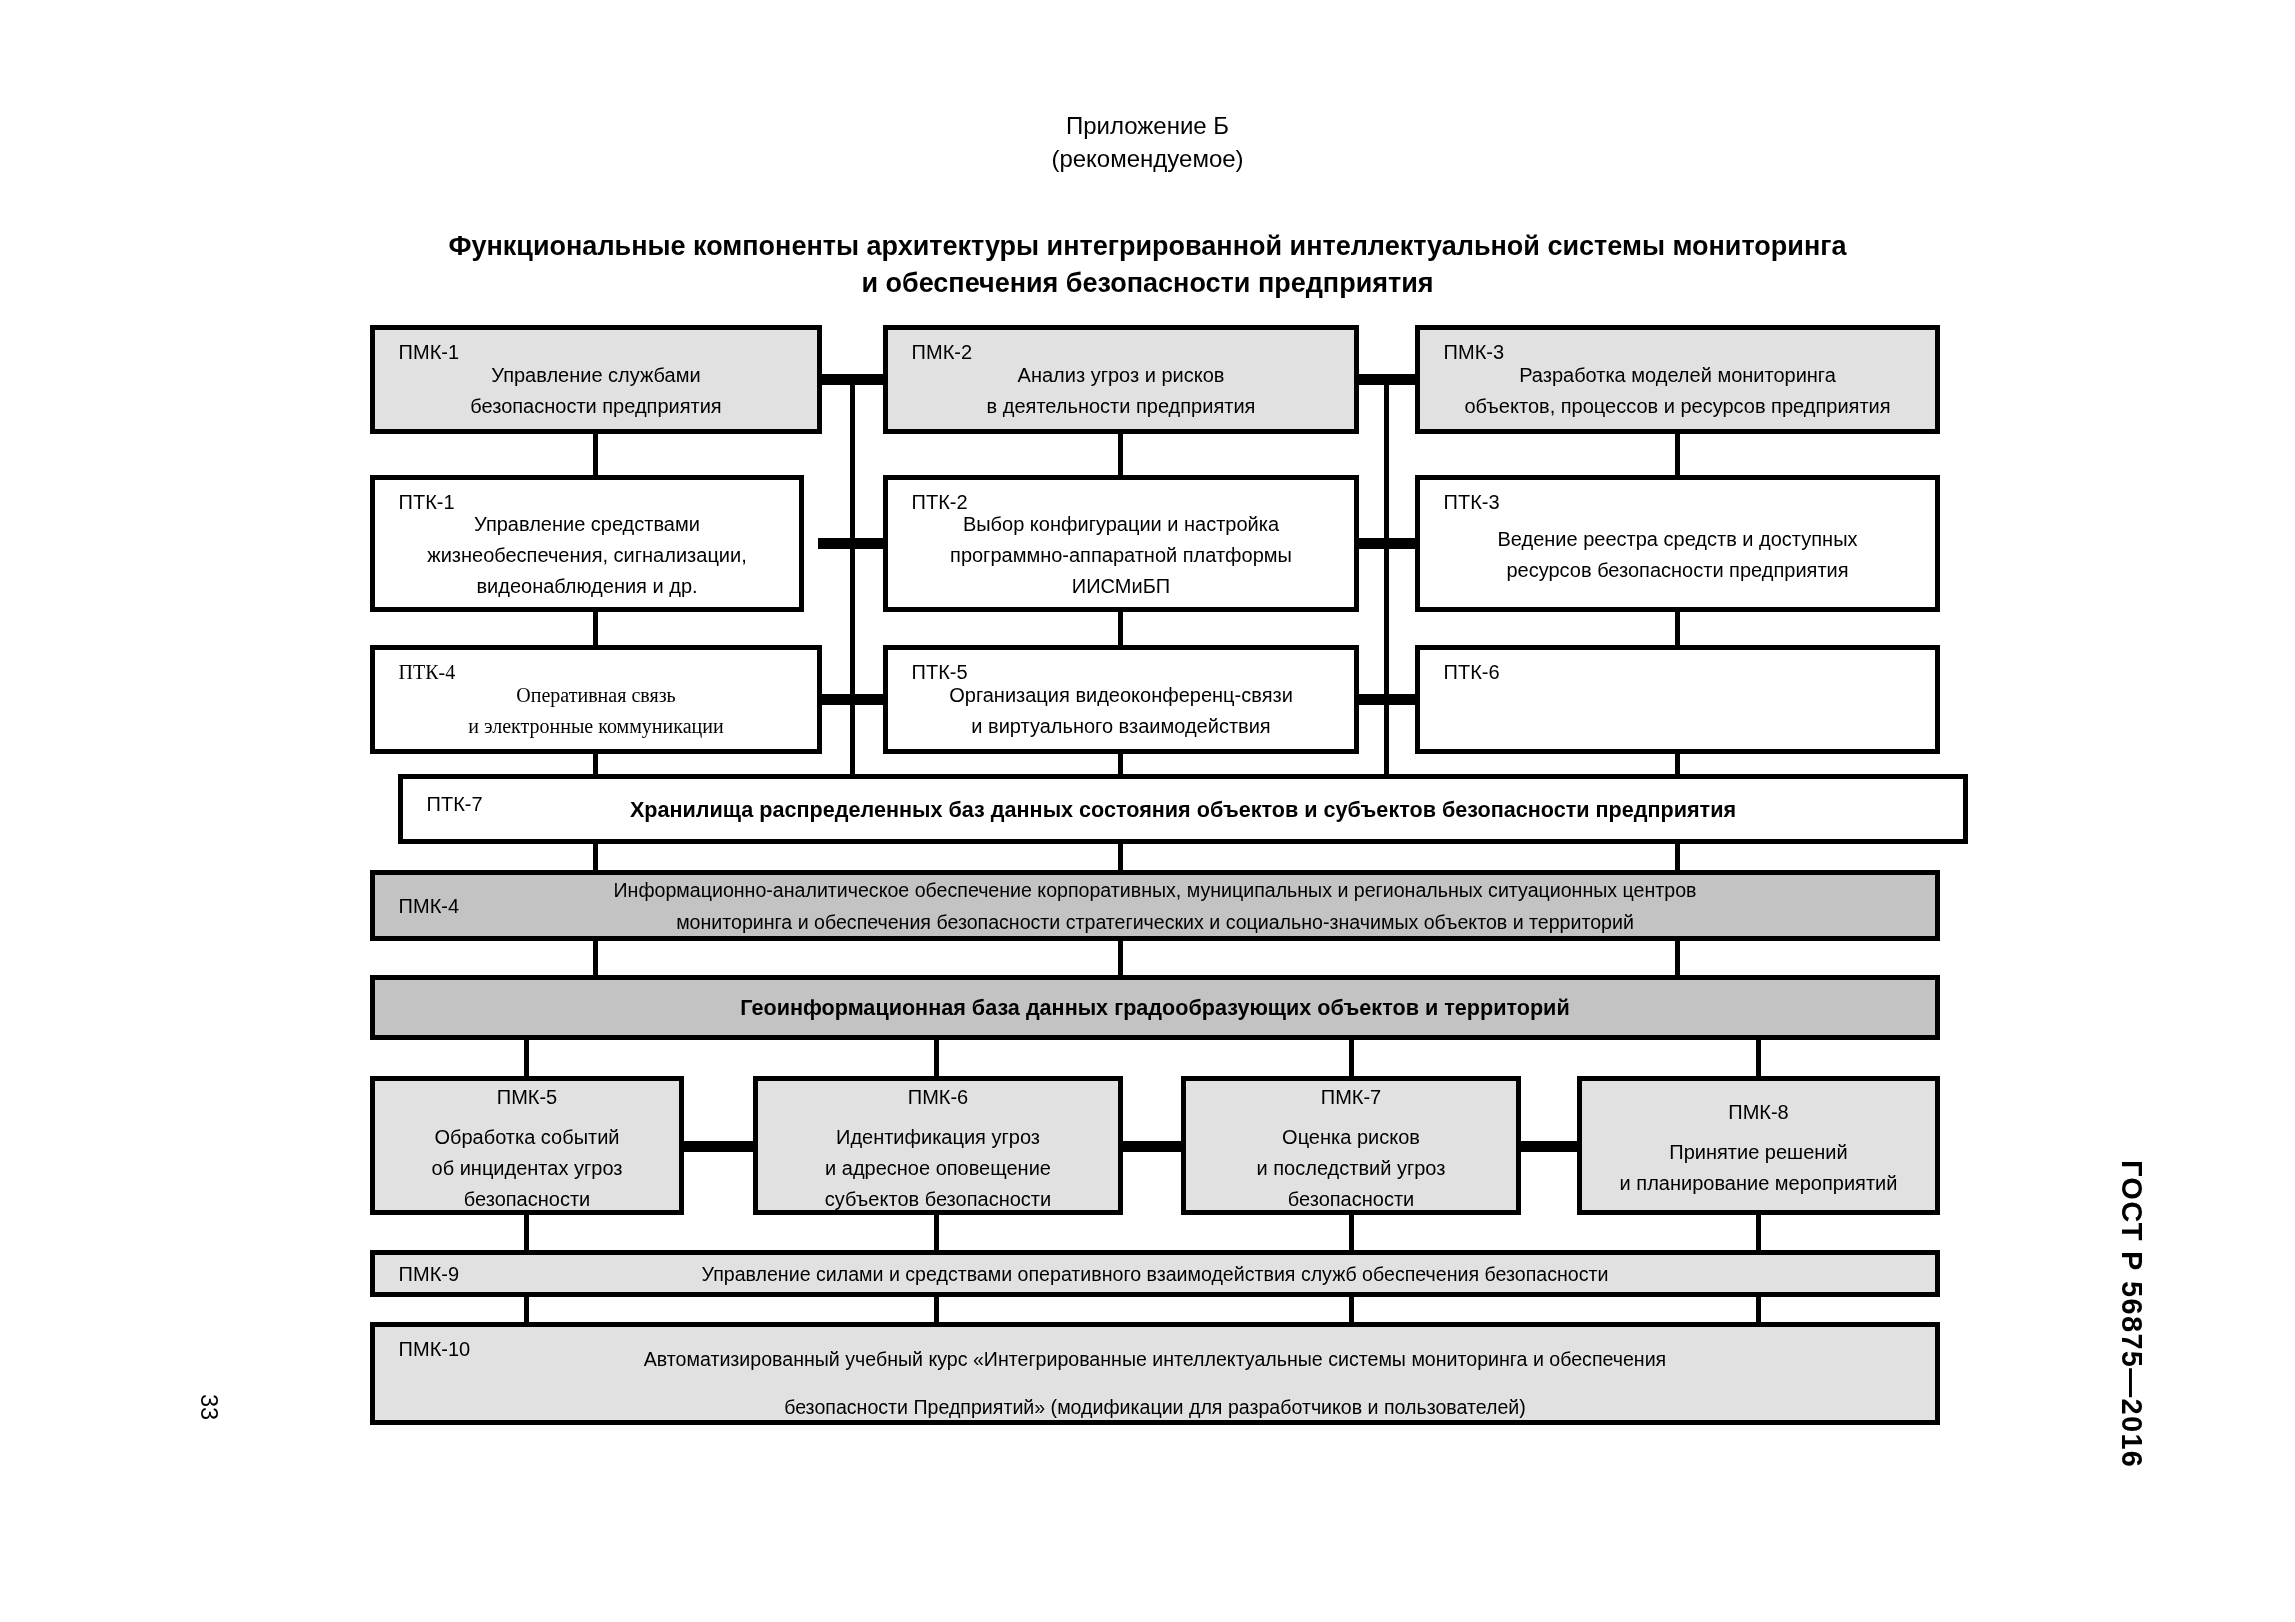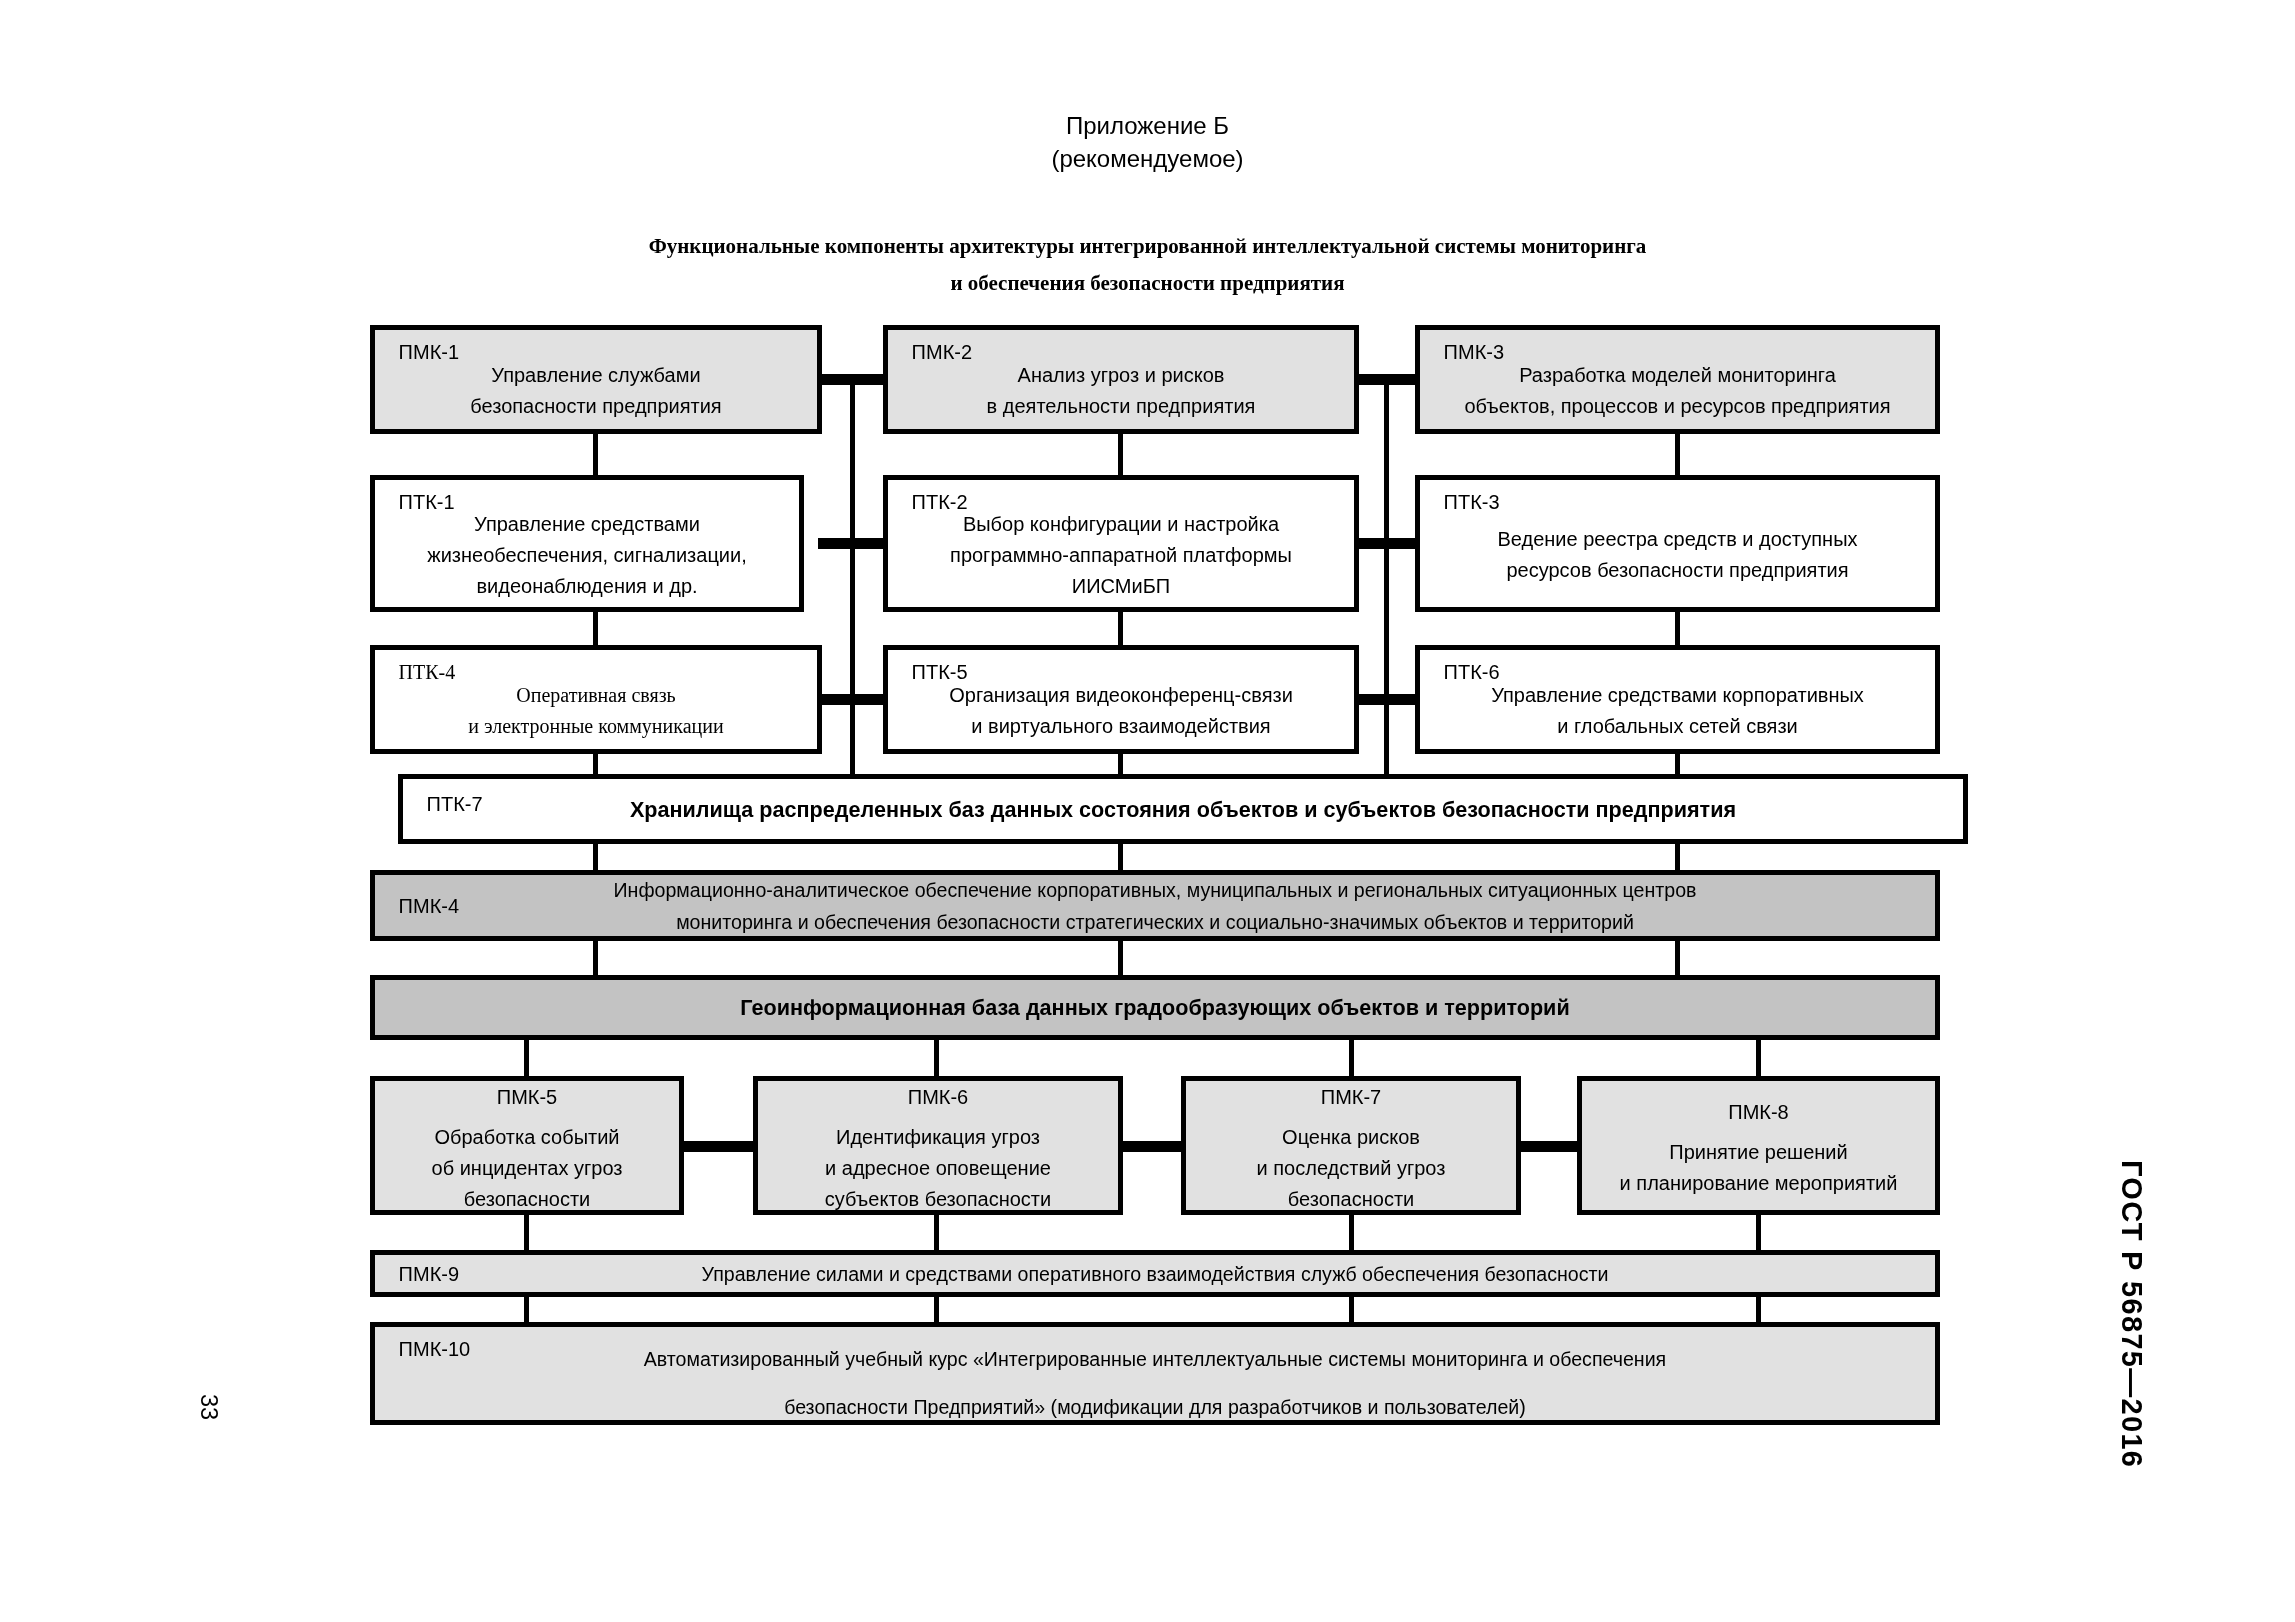--- a/index.html
+++ b/index.html
@@ -6,21 +6,21 @@
   body{
     width:2295px;height:1623px;background:#ffffff;position:relative;
     font-family:"Liberation Sans", sans-serif;color:#000;
     -webkit-font-smoothing:antialiased;
   }
   .page{position:absolute;inset:0;overflow:hidden;padding-left:12px;}
 
   
   .hdr{position:absolute;left:0;width:2295px;text-align:center;}
   .appendix{top:109px;font-size:24px;line-height:33px;}
-  .title{top:228px;font-size:21px;font-weight:bold;line-height:37px;font-family:Liberation Serif, serif;}
+  .title{top:228px;font-size:27px;font-weight:bold;line-height:37px;}
 
   
   .box{position:absolute;border:5.9px solid #000;box-sizing:border-box;}
   .light{background:#e1e1e1;}
   .medium{background:#c3c3c3;}
   .white{background:#ffffff;}
 
   .lbl{position:absolute;left:23.6px;top:10.5px;font-size:20px;white-space:nowrap;}
   .lbl.mid{top:50%;transform:translateY(-50%);}
 
@@ -111,24 +111,20 @@
   </div>
   <div class="box white" style="left:883px;top:645px;width:476px;height:109px;">
     <span class="lbl">ПТК-5</span>
     <div class="content low">
       <div>Организация видеоконференц-связи</div>
       <div>и виртуального взаимодействия</div>
     </div>
   </div>
   <div class="box white" style="left:1415px;top:645px;width:525px;height:109px;">
     <span class="lbl">ПТК-6</span>
-    <div class="content low">
-      <div>Управление средствами корпоративных</div>
-      <div>и глобальных сетей связи</div>
-    </div>
   </div>
 
   <div class="box white" style="left:370px;top:774px;width:1570px;height:70px;margin-left:28px;">
     <span class="lbl" style="top:14.4px;">ПТК-7</span>
     <div class="content b">
       <div>Хранилища распределенных баз данных состояния объектов и субъектов безопасности предприятия</div>
     </div>
   </div>
 
   <div class="box medium" style="left:370px;top:870px;width:1570px;height:71px;">

